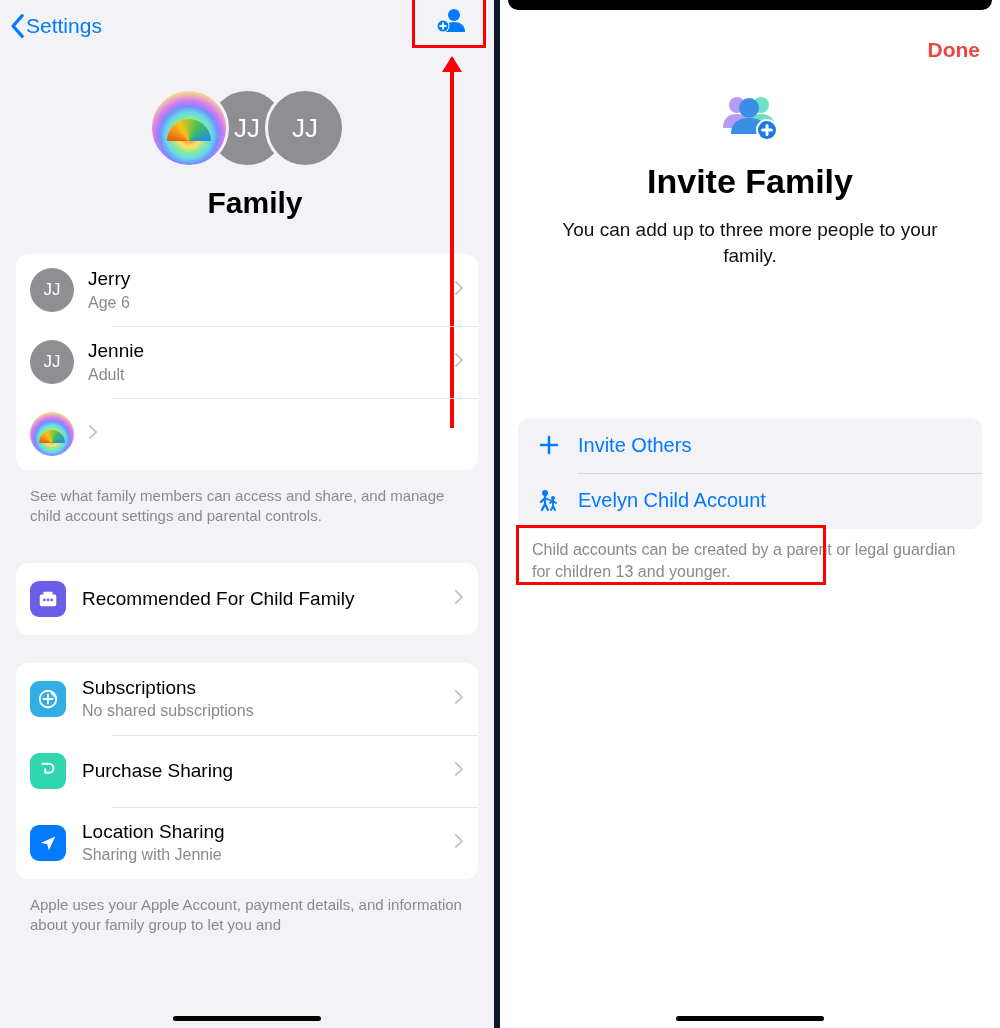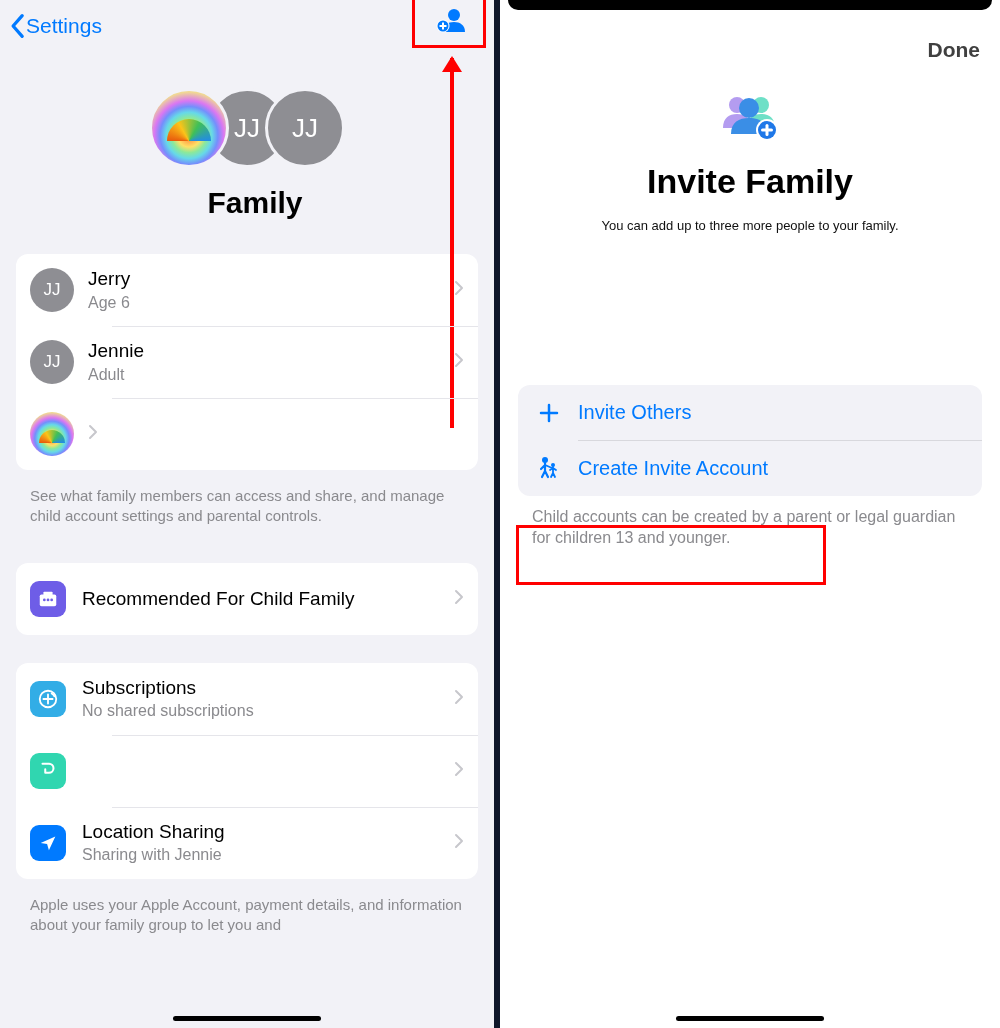--- a/index.html
+++ b/index.html
@@ -98,31 +98,31 @@
   .home-indicator {
     position: absolute; bottom: 7px; left: 50%; transform: translateX(-50%);
     width: 148px; height: 5px; background: #000; border-radius: 3px;
   }
 
   
   .sheet-handle-area {
     height: 10px; background: #000; border-radius: 0 0 12px 12px; margin: 0 8px;
   }
   .done-bar { display: flex; justify-content: flex-end; padding: 28px 20px 0; }
-  .done-btn { color: #404040; font-size: 21px; font-weight: 600; cursor: pointer; padding-left: 36px; }
+  .done-btn { color: #ef4444; font-size: 21px; font-weight: 600; cursor: pointer; padding-left: 36px; }
   .invite-hero { text-align: center; padding: 30px 40px 0; }
   .invite-icon-wrap { display: inline-block; position: relative; margin-bottom: 16px; }
   .invite-title { font-size: 34px; font-weight: 700; color: #000; margin-bottom: 16px; }
-  .invite-sub { font-size: 13px; color: #111; line-height: 1.35; }
+  .invite-sub { font-size: 19px; color: #111; line-height: 1.35; }
 
   .options-card {
     background: #f2f2f7; border-radius: 12px; margin: 150px 18px 0; overflow: hidden;
   }
   .option-row {
-    display: flex; align-items: flex-end; padding: 16px 18px; color: #007aff; font-size: 20px; cursor: pointer; position: relative;
+    display: flex; align-items: flex-start; padding: 16px 18px; color: #007aff; font-size: 20px; cursor: pointer; position: relative;
   }
   .option-icon { width: 26px; margin-right: 16px; display: flex; align-items: center; justify-content: center; }
   .option-row + .option-row::before {
     content: ""; position: absolute; top: 0; left: 60px; right: 0; height: 1px; background: #d8d8dd;
   }
   .red-box {
     position: absolute; border: 3px solid #ff0000; pointer-events: none;
   }
   .right-footer {
     font-size: 16px; color: #8a8a8e; padding: 10px 32px; line-height: 1.35;
@@ -235,20 +235,21 @@
             <path d="M2 2 L8 8 L2 14" stroke="#c7c7cc" stroke-width="2" fill="none" stroke-linecap="round" stroke-linejoin="round"></path>
           </svg></span>
     </div>
     <div class="row">
       <div class="icon-box teal">
         <svg viewBox="0 0 24 24">
             <path d="M6 4 h7 a5 5 0 0 1 0 10 H9 v-4" fill="none" stroke="#fff" stroke-width="2.2" stroke-linecap="round" stroke-linejoin="round"></path>
           </svg>
       </div>
       <div class="row-text">
+        <div class="row-title">Purchase Sharing</div>
       </div>
       <span class="chevron"><svg viewBox="0 0 10 16">
             <path d="M2 2 L8 8 L2 14" stroke="#c7c7cc" stroke-width="2" fill="none" stroke-linecap="round" stroke-linejoin="round"></path>
           </svg></span>
     </div>
     <div class="row">
       <div class="icon-box blue">
         <svg viewBox="0 0 24 24">
             <path d="M4 12 L20 5 L13 20 L11 13 Z" fill="#fff"></path>
           </svg>
@@ -303,21 +304,21 @@
     </div>
     <div class="option-row" style="position:relative;">
       <span class="option-icon">
         <svg width="24" height="24" viewBox="0 0 24 24">
           <circle cx="8" cy="4" r="3" fill="#007aff"></circle>
           <path d="M8 7 L8 15 M8 9 L4 13 M8 15 L5 21 M8 15 L11 21" stroke="#007aff" stroke-width="2.2" stroke-linecap="round"></path>
           <circle cx="16" cy="9" r="2" fill="#007aff"></circle>
           <path d="M16 11 L16 17 M16 12 L13 14 M16 12 L19 14 M16 17 L14 21 M16 17 L18 21 M8 9 L15 12" stroke="#007aff" stroke-width="1.8" stroke-linecap="round"></path>
         </svg>
       </span>
-      <span>Create Invite Account</span>
+      <span>Evelyn Child Account</span>
     </div>
   </div>
   <div class="red-box" style="left:16px; width:310px; top:525px; height:60px;"></div>
 
   <div class="right-footer">Child accounts can be created by a parent or legal guardian for children 13 and younger.</div>
 
   <div class="home-indicator"></div>
 </div>
 
 </body></html>

